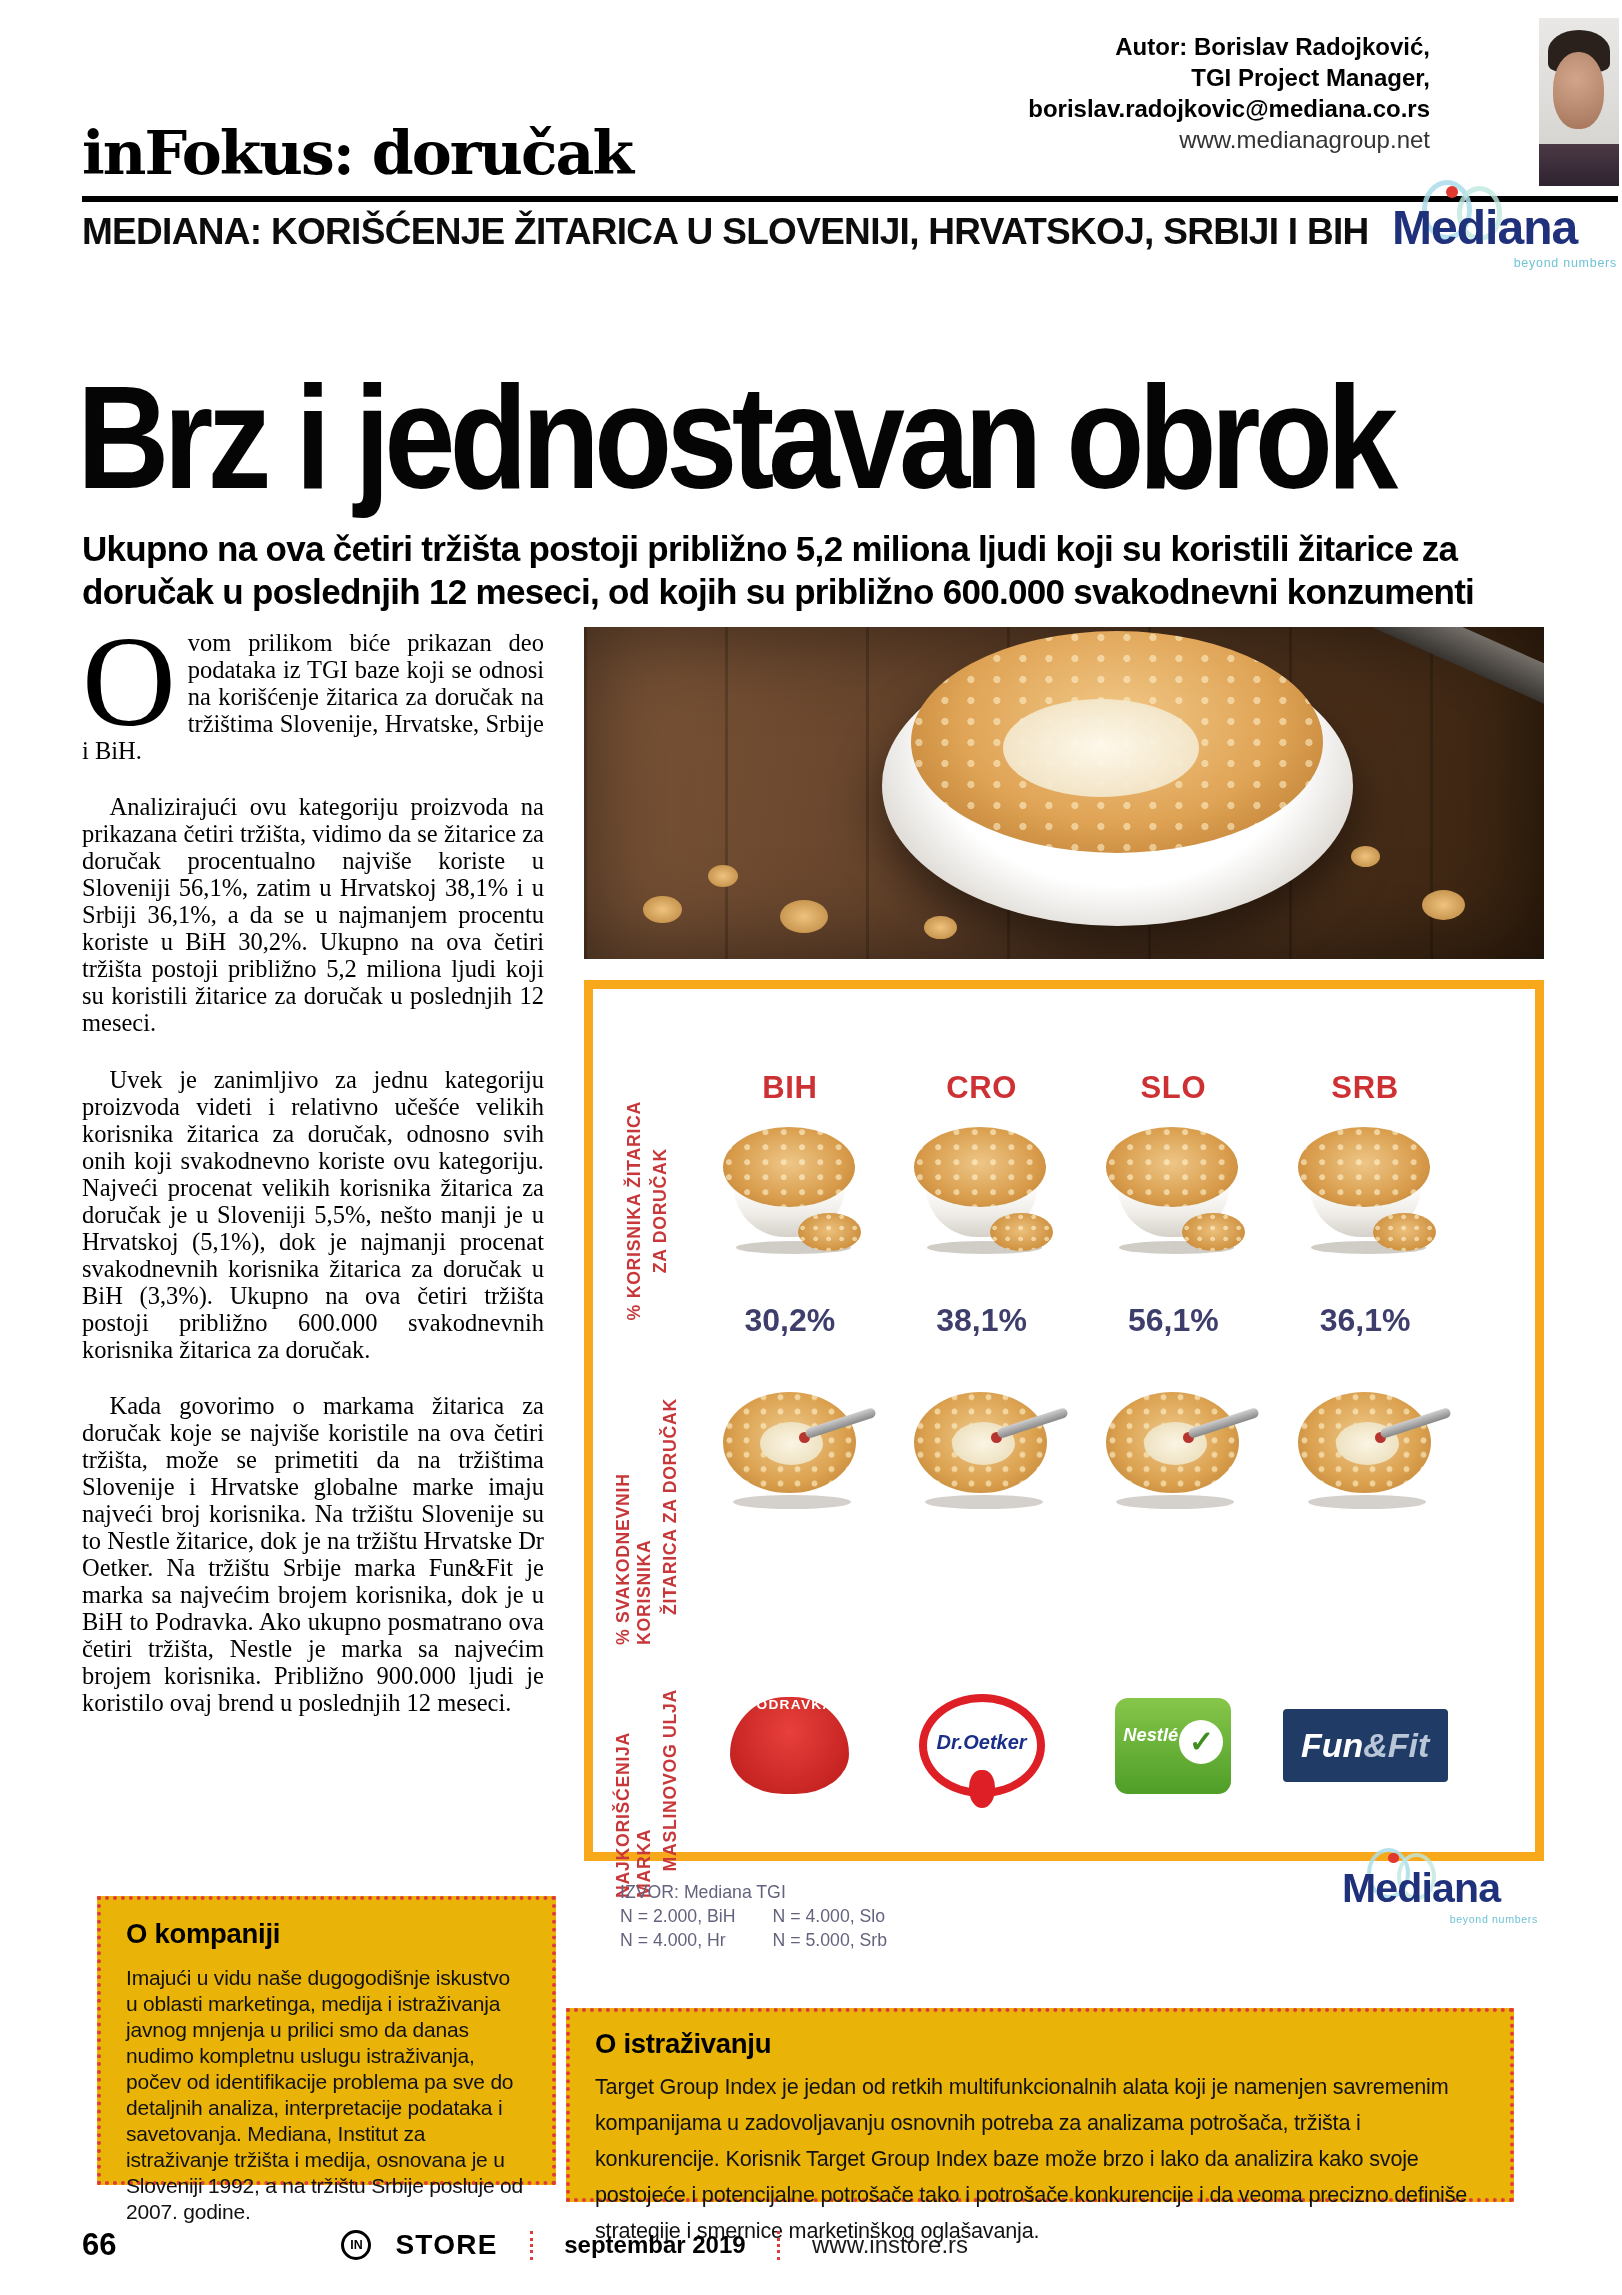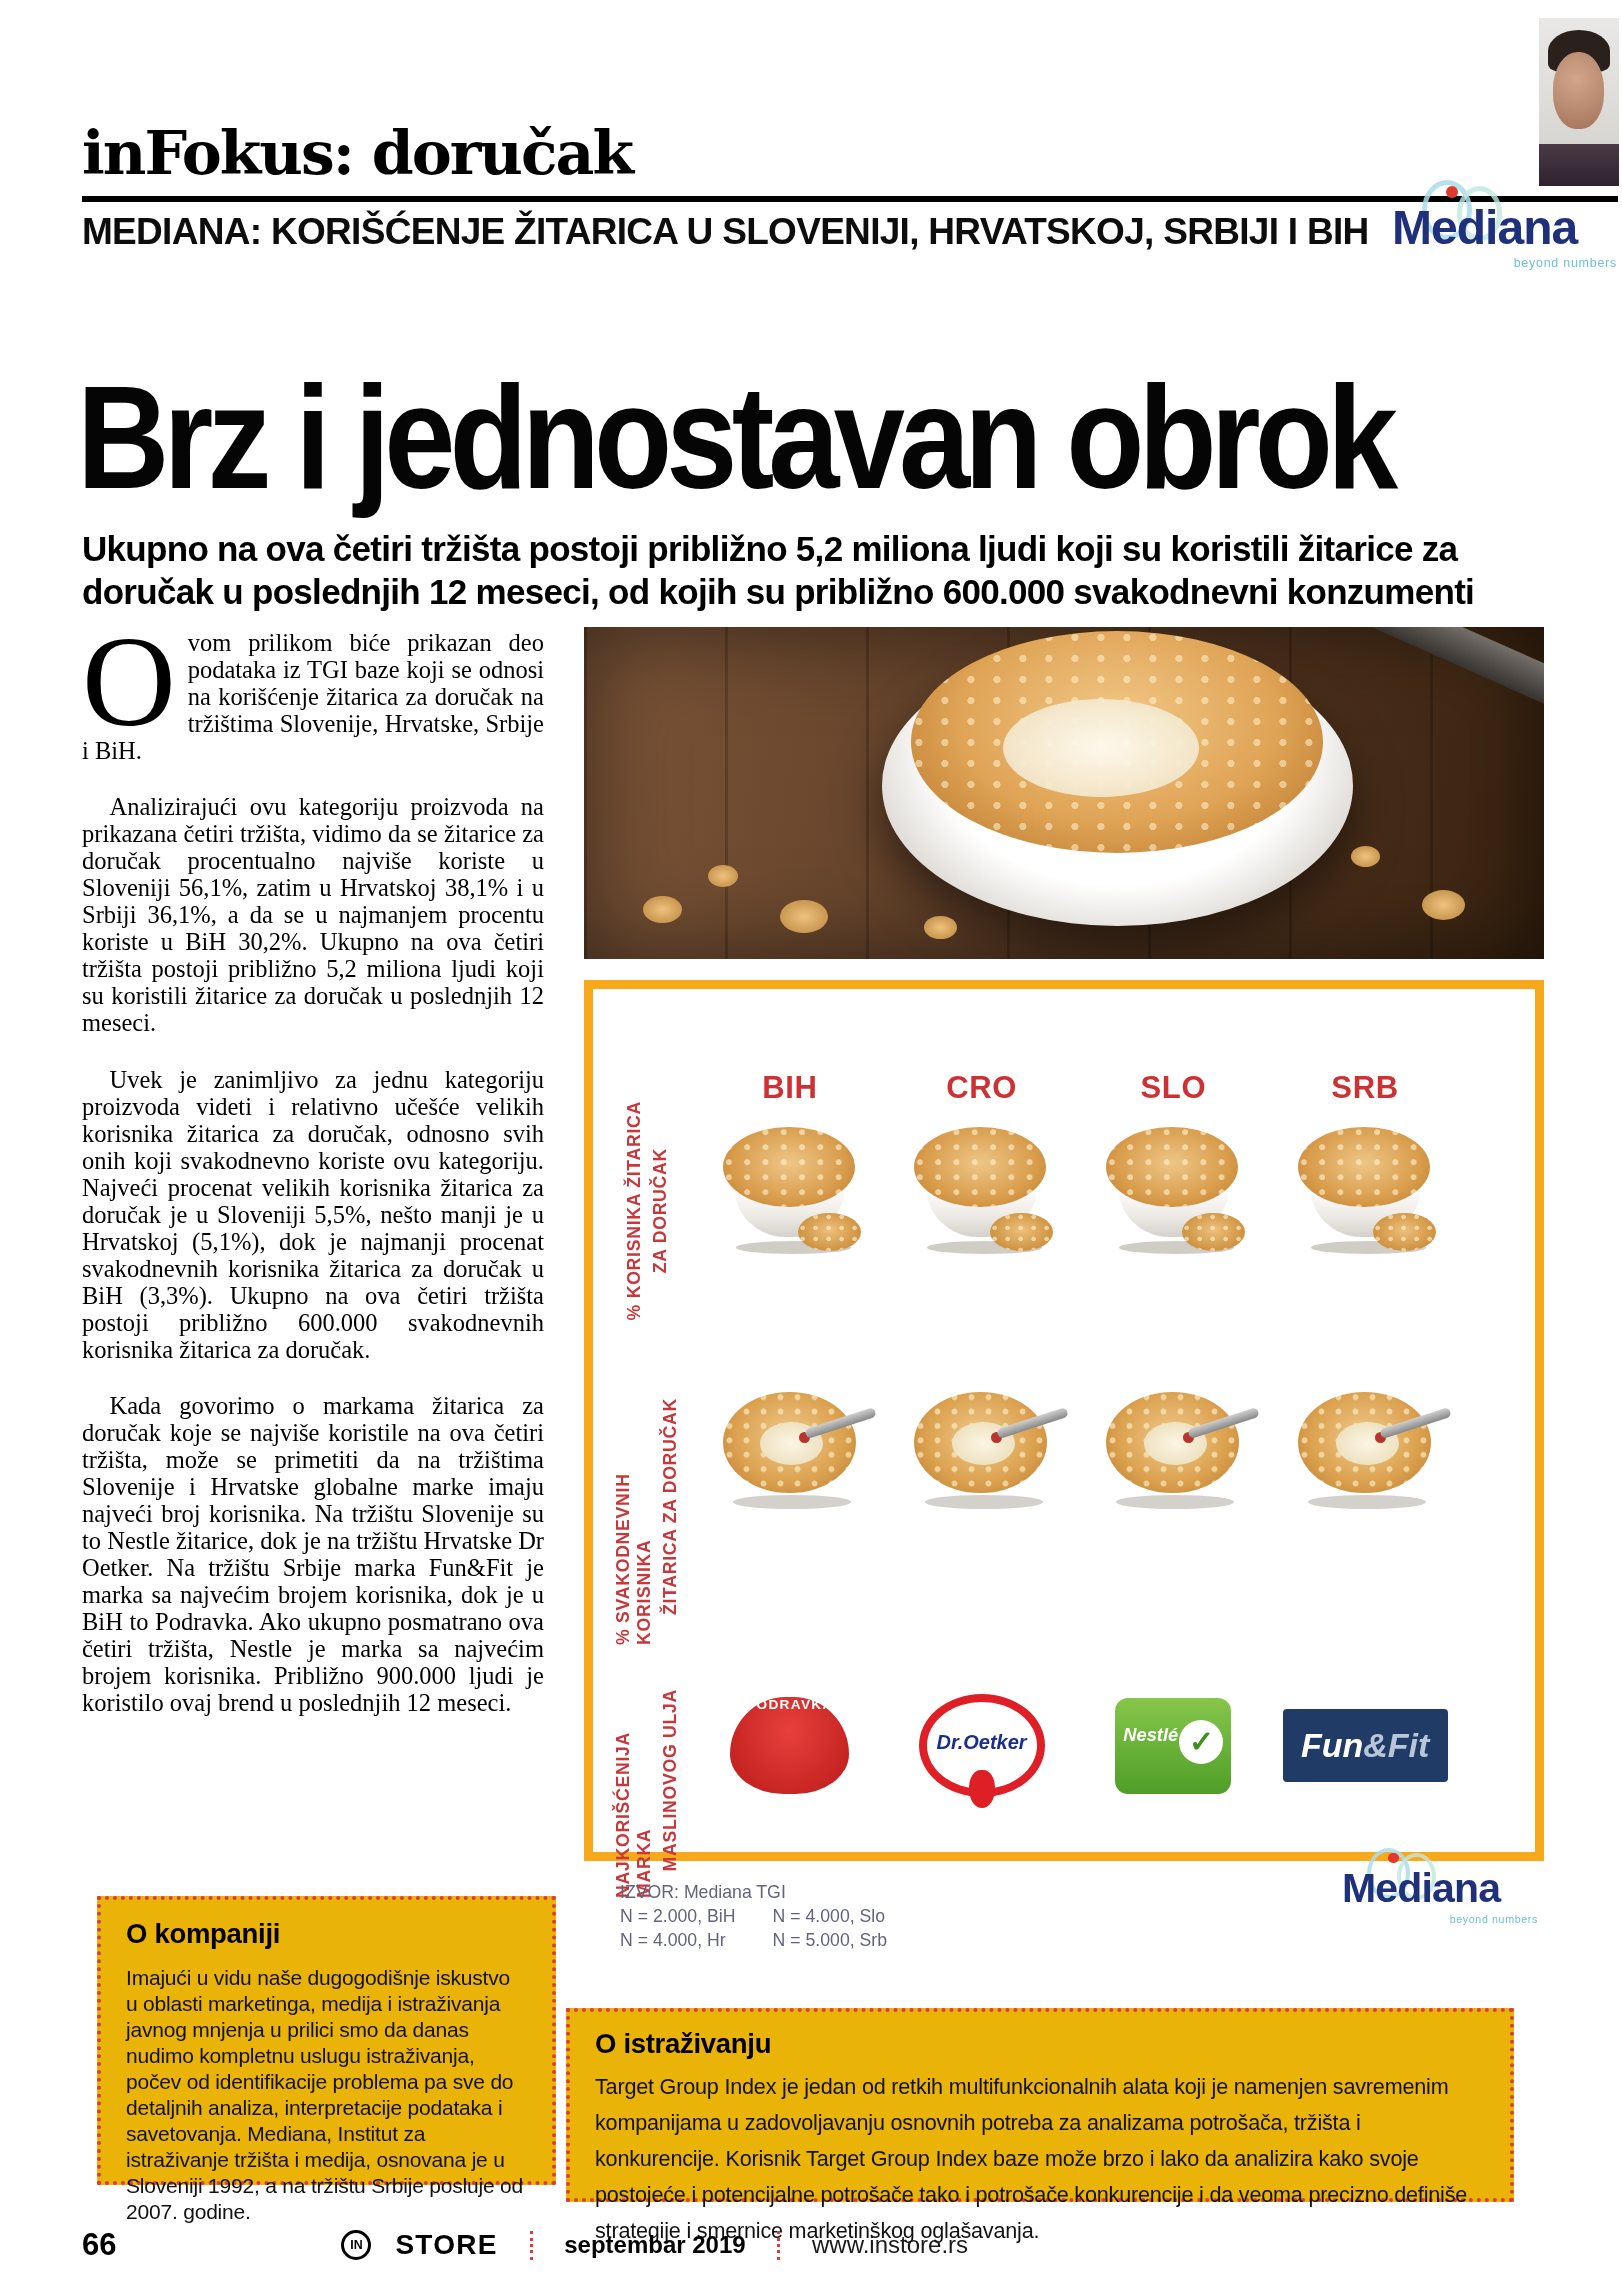--- a/index.html
+++ b/index.html
@@ -221,20 +221,26 @@
   .issue{ font-size:24px; font-weight:bold; }
   .site{ font-size:24px; color:#1a1a1a; }
 </style>
 </head>
 <body>
 
 <div id="page">
 
   <div class="section-label">inFokus: doručak</div>
 
+  <div class="author-block">
+    <span>Autor: Borislav Radojković,</span><br>
+    <span>TGI Project Manager,</span><br>
+    <span>borislav.radojkovic@mediana.co.rs</span><br>
+    <span class="author-web">www.medianagroup.net</span>
+  </div>
 
   <div class="author-photo">
     <div class="hair"></div>
     <div class="face"></div>
     <div class="shirt"></div>
   </div>
 
   <div class="top-rule"></div>
   <div class="banner-title">MEDIANA: KORIŠĆENJE ŽITARICA U SLOVENIJI, HRVATSKOJ, SRBIJI I BIH</div>
 
@@ -311,20 +317,26 @@
           <div class="spill"></div>
         </div>
       <div class="bowl-side">
           <div class="shadow"></div>
           <div class="cup"></div>
           <div class="heap"></div>
           <div class="spill"></div>
         </div>
     </div>
 
+    <div class="cells row-pct1">
+      <span class="pct">30,2%</span>
+      <span class="pct">38,1%</span>
+      <span class="pct">56,1%</span>
+      <span class="pct">36,1%</span>
+    </div>
 
     <div class="cells row-bowls2">
       <div class="bowl-top">
           <div class="shadow"></div>
           <div class="ring"></div>
           <div class="milk"></div>
           <div class="berry"></div>
           <div class="spoon"></div>
         </div>
       <div class="bowl-top">

